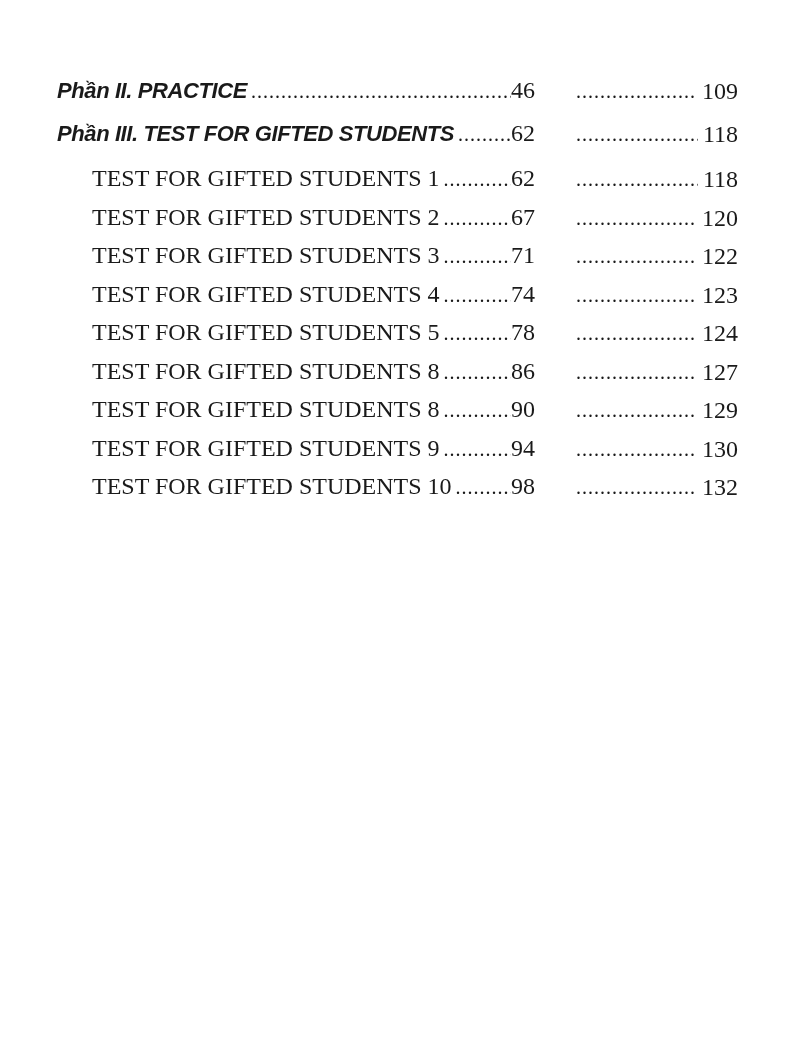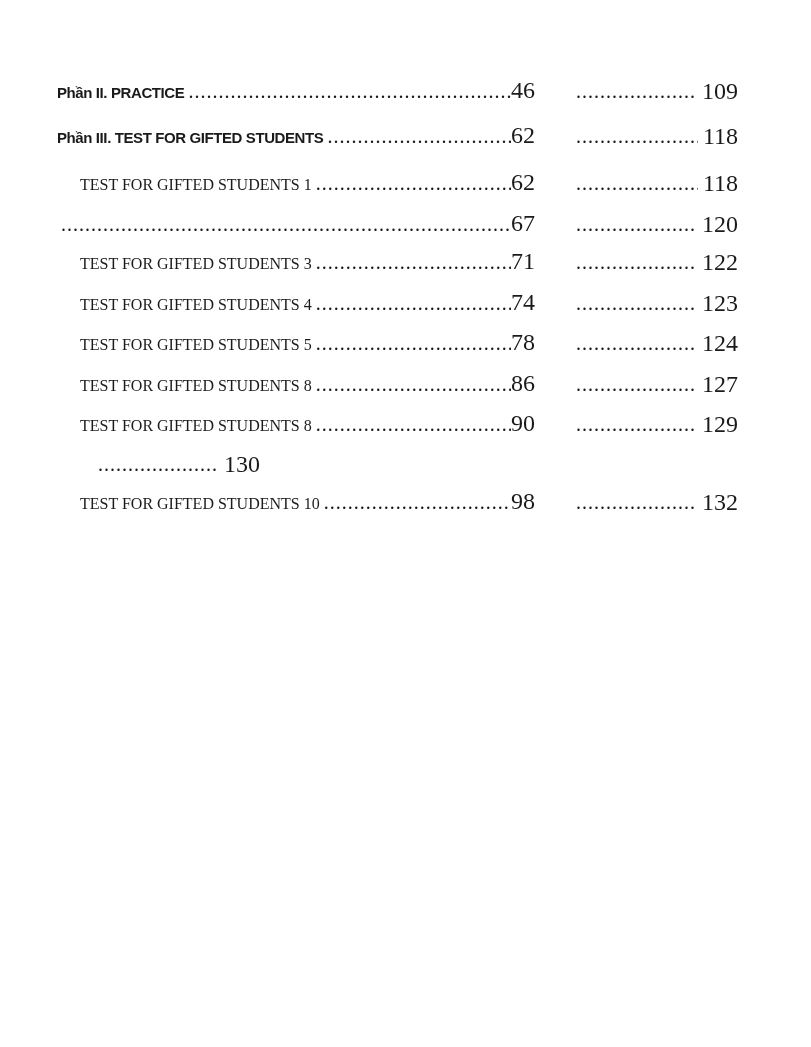--- a/index.html
+++ b/index.html
@@ -37,36 +37,37 @@
     align-items: flex-end;
     overflow: hidden;
   }
   .row-heading {
     line-height: 32px;
     margin-bottom: 10px;
   }
   .row-heading .label {
     font-family: "Liberation Sans", sans-serif;
     font-weight: bold;
-    font-size: 15px;
+    font-size: 22px;
     letter-spacing: -0.4px;
     white-space: nowrap;
     flex: 0 0 auto;
+    font-style: italic;
   }
   .row-item {
     line-height: 20px;
     margin-bottom: 17.5px;
   }
   .row-item.first-item {
     margin-top: 18px;
   }
   .row-item .label {
     font-family: "Liberation Serif", serif;
-    font-size: 16px;
-    margin-left: 23px;
+    font-size: 24px;
+    margin-left: 35px;
     white-space: nowrap;
     flex: 0 0 auto;
   }
   .dots {
     flex: 1 1 auto;
     overflow: hidden;
     white-space: nowrap;
     font-family: "Liberation Serif", serif;
     font-size: 20px;
     letter-spacing: 1px;
@@ -123,20 +124,21 @@
       <span class="num num1">62</span>
     </div>
     <div class="col2">
       <span class="dots"></span>
       <span class="num num2">118</span>
     </div>
   </div>
 
   <div class="row row-item">
     <div class="col1">
+      <span class="label">TEST FOR GIFTED STUDENTS 2</span>
       <span class="dots"></span>
       <span class="num num1">67</span>
     </div>
     <div class="col2">
       <span class="dots"></span>
       <span class="num num2">120</span>
     </div>
   </div>
 
   <div class="row row-item">
@@ -194,20 +196,25 @@
       <span class="dots"></span>
       <span class="num num1">90</span>
     </div>
     <div class="col2">
       <span class="dots"></span>
       <span class="num num2">129</span>
     </div>
   </div>
 
   <div class="row row-item">
+    <div class="col1">
+      <span class="label">TEST FOR GIFTED STUDENTS 9</span>
+      <span class="dots"></span>
+      <span class="num num1">94</span>
+    </div>
     <div class="col2">
       <span class="dots"></span>
       <span class="num num2">130</span>
     </div>
   </div>
 
   <div class="row row-item">
     <div class="col1">
       <span class="label">TEST FOR GIFTED STUDENTS 10</span>
       <span class="dots"></span>

